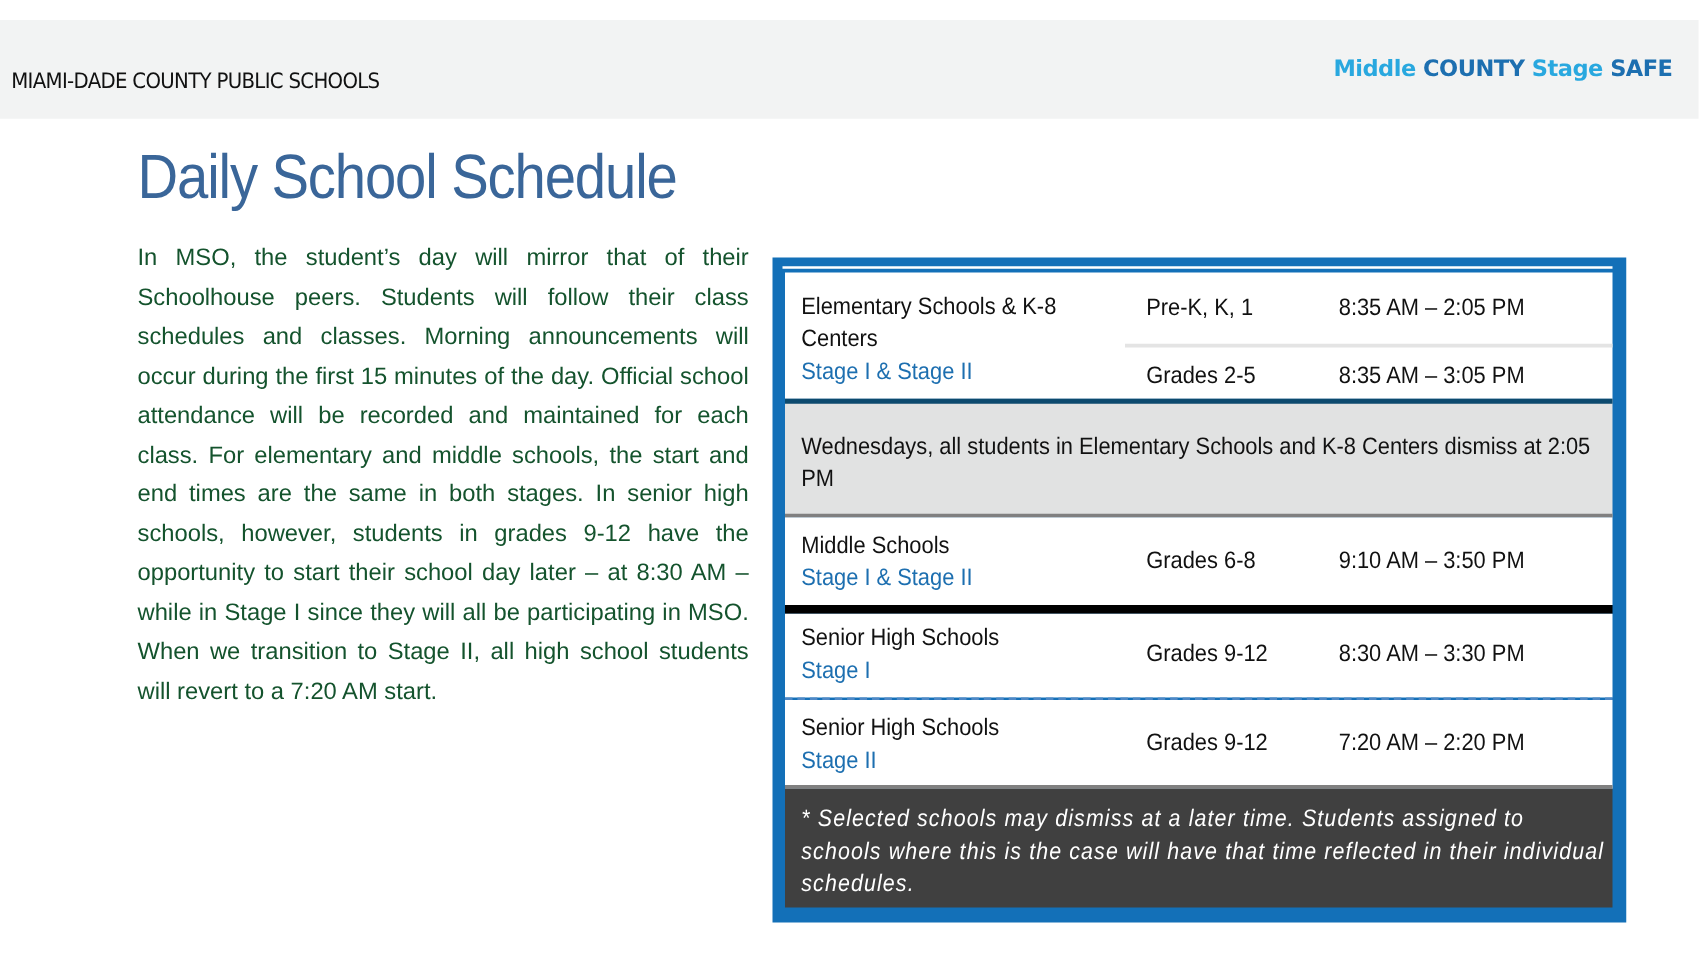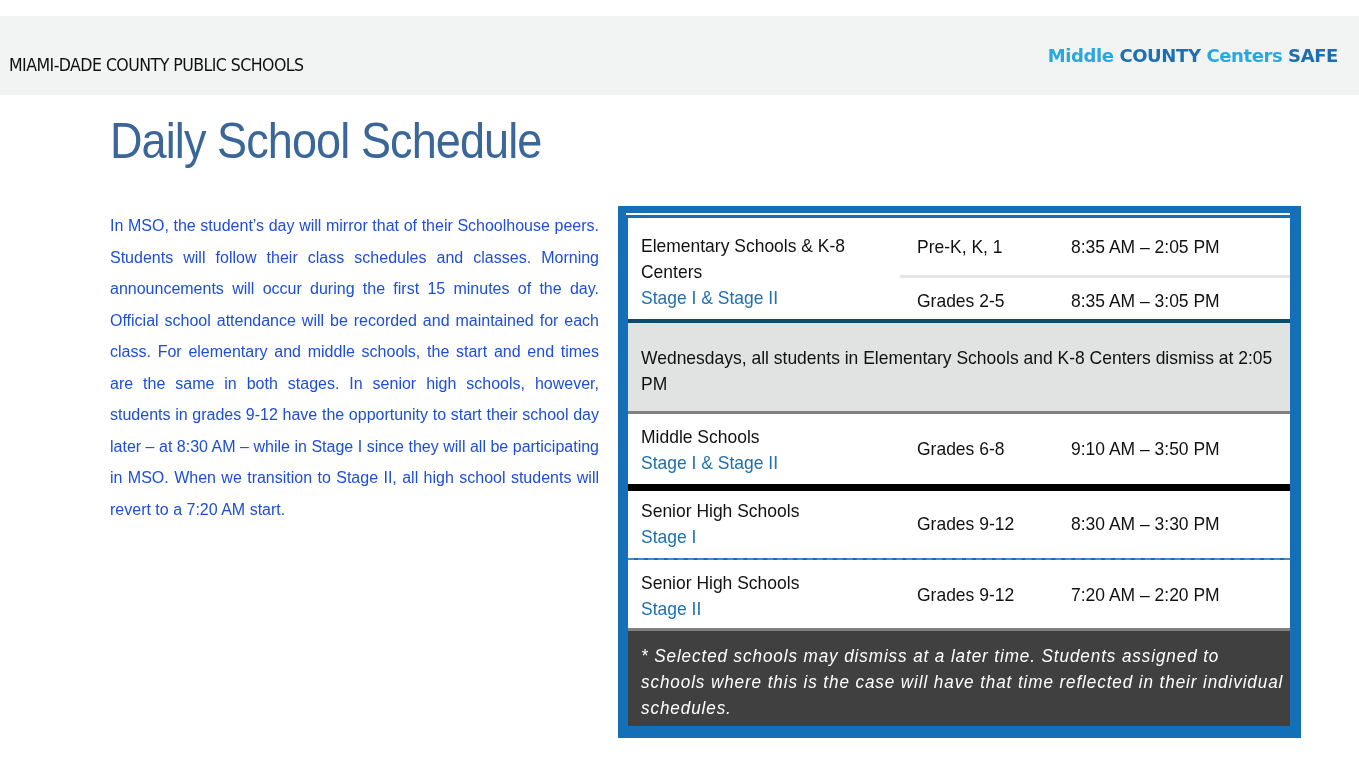--- a/index.html
+++ b/index.html
@@ -25,22 +25,22 @@
     }
     .tagline .light { color: #29a8df; }
     .tagline .dark { color: #1d6fb0; }
     .page-title {
       position: absolute; left: 110px; top: 112px;
       font-size: 50px; color: #3a6699; letter-spacing: -1px;
       transform: scaleX(0.9); transform-origin: left top;
       white-space: nowrap;
     }
     .body-text {
-      position: absolute; left: 110px; top: 210px; width: 489px;
-      font-size: 16px; line-height: 31.5px; color: #1d4ed8;
+      position: absolute; left: 110px; top: 191px; width: 489px;
+      font-size: 19px; line-height: 31.5px; color: #14532d;
       text-align: justify; text-align-last: left;
     }
     .schedule-box {
       position: absolute; left: 618px; top: 206px; width: 683px; height: 532px;
       background: #1370b8;
     }
     .box-inner-line {
       position: absolute; left: 8px; top: 7px; width: 664px; height: 2px; background: #ffffff;
     }
     .row { position: absolute; left: 10px; width: 662px; background: #ffffff; }
@@ -76,21 +76,21 @@
     }
   </style>
 </head>
 <body>
 
 <div class="header-bar"></div>
 <div class="org-name">MIAMI-DADE COUNTY PUBLIC SCHOOLS</div>
 <div class="tagline">
   <span class="light">Middle</span>
   <span class="dark">COUNTY</span>
-  <span class="light">Centers</span>
+  <span class="light">Stage</span>
   <span class="dark">SAFE</span>
 </div>
 
 <div class="page-title">Daily School Schedule</div>
 
 <div class="body-text">In MSO, the student’s day will mirror that of their Schoolhouse peers. Students will follow their class schedules and classes. Morning announcements will occur during the first 15 minutes of the day. Official school attendance will be recorded and maintained for each class. For elementary and middle schools, the start and end times are the same in both stages. In senior high schools, however, students in grades 9-12 have the opportunity to start their school day later – at 8:30 AM – while in Stage I since they will all be participating in MSO. When we transition to Stage II, all high school students will revert to a 7:20 AM start.</div>
 
 <div class="schedule-box">
   <div class="box-inner-line"></div>
 

